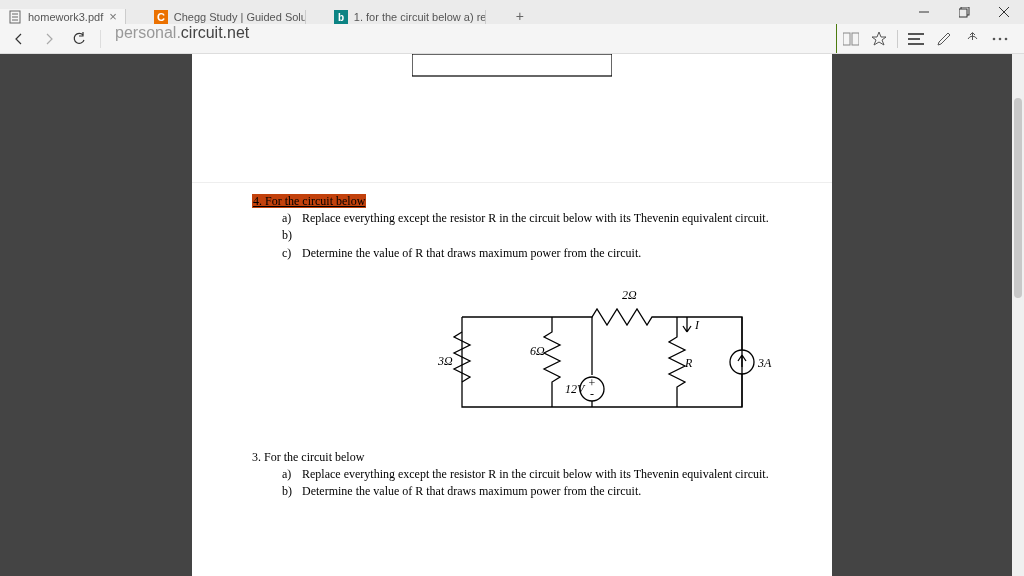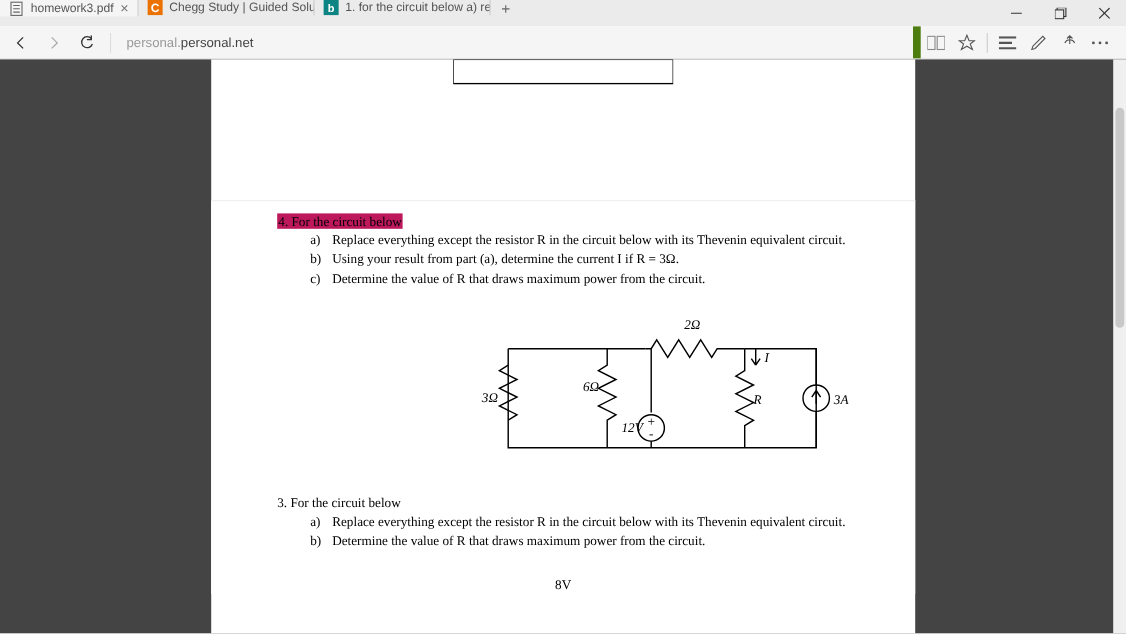--- a/index.html
+++ b/index.html
@@ -1,40 +1,40 @@
 <!DOCTYPE html>
 <html><head>
 <meta charset="utf-8">
 <style>
 * { margin: 0; padding: 0; box-sizing: border-box; }
 body { font-family: "Segoe UI", Arial, sans-serif; background: #fff; overflow: hidden; width: 1024px; height: 576px; }
 .titlebar { height: 24px; background: #ebebeb; display: flex; align-items: stretch; }
-.tabstrip { display: flex; flex: 1; align-items: flex-start; }
+.tabstrip { display: flex; flex: 1; align-items: flex-end; gap: 20px; }
 .tab { display: flex; align-items: center; padding: 0 8px; font-size: 11px; color: #555; border-right: 1px solid #ccc; max-width: 160px; white-space: nowrap; overflow: hidden; }
 .tab.active { background: #f5f5f5; }
 .tab-favicon { width: 14px; height: 14px; margin-right: 6px; display: inline-flex; align-items: center; justify-content: center; }
 .tab-close { margin-left: 6px; color: #777; font-size: 13px; }
 .newtab { width: 28px; display: flex; align-items: center; justify-content: center; font-size: 14px; color: #666; }
 .wincontrols { display: flex; }
 .winbtn { width: 40px; display: flex; align-items: center; justify-content: center; color: #333; }
 .addrbar { height: 30px; background: #f5f5f5; display: flex; align-items: center; padding: 0 4px; border-bottom: 1px solid #ddd; }
 .navbtn { width: 30px; height: 30px; display: flex; align-items: center; justify-content: center; color: #888; }
 .navbtn.avail { color: #333; }
-.urlbox { flex: 1; font-size: 12px; color: #999; padding: 0 8px; display: flex; align-items: center; height: 100%; border-right: 7px solid #4d7c0f; }
+.urlbox { flex: 1; font-size: 16px; color: #999; padding: 0 8px; display: flex; align-items: flex-start; height: 100%; border-right: 1px solid #4d7c0f; }
 .urlbox .strong { color: #444; }
 .rightctrls { display: flex; align-items: center; padding-right: 6px; }
 .rightctrls .ic { width: 28px; height: 30px; display: flex; align-items: center; justify-content: center; color: #555; font-size: 14px; }
 .divider { width: 1px; height: 18px; background: #ccc; margin: 0 4px; }
 .viewport { height: 522px; background: #444; display: flex; justify-content: center; position: relative; }
 .page { width: 640px; background: #fff; font-family: "Times New Roman", serif; color: #000; display: flex; flex-direction: column; align-items: center; }
 .fragment { height: 48px; display: flex; align-items: flex-start; justify-content: center; }
 .gap { height: 80px; }
 .paper { width: 640px; background: #fff; padding: 10px 60px 0 60px; font-size: 12px; line-height: 1.35; border-top: 1px solid #eee; }
 .block { margin-bottom: 12px; }
-.hl { background: #be185d; color: #000; padding: 0 1px; }
+.hl { background: #c2410c; color: #000; padding: 0 1px; text-decoration: underline; }
 .sub { padding-left: 30px; }
 .sub .item { display: flex; margin-top: 1px; }
 .sub .item .lbl { width: 20px; flex-shrink: 0; }
 .circuit { display: flex; justify-content: flex-end; margin: 16px 0 22px 0; }
 .scroll { position: absolute; right: 0; top: 0; bottom: 0; width: 12px; background: #f0f0f0; }
 .thumb { position: absolute; left: 2px; right: 2px; top: 44px; height: 200px; background: #c8c8c8; border-radius: 4px; }
 svg { display: block; }
 </style>
 </head>
 <body>
@@ -107,21 +107,21 @@
     </div>
   <div class="navbtn avail">
       <svg width="14" height="14">
         <path d="M11 3 A5 5 0 1 0 12 8" fill="none" stroke="#333" stroke-width="1.2"></path>
         <path d="M11 0 L11 4 L7 4" fill="none" stroke="#333" stroke-width="1.2"></path>
       </svg>
     </div>
   <div style="width:1px;height:18px;background:#ddd;margin:0 6px"></div>
   <div class="urlbox">
     <span>personal.</span>
-      <span class="strong">personal.net</span>
+      <span class="strong">circuit.net</span>
   </div>
   <div class="rightctrls">
     <div class="ic">
         <svg width="16" height="14">
           <rect x="0" y="1" width="7" height="12" fill="none" stroke="#888"></rect>
           <rect x="9" y="1" width="7" height="12" fill="none" stroke="#888"></rect>
         </svg>
       </div>
     <div class="ic">
         <svg width="16" height="16">
@@ -168,21 +168,20 @@
 
       <div class="block">
         <span class="hl">4.  For the circuit below</span>
         <div class="sub">
           <div class="item">
               <span class="lbl">a)</span>
               <span>Replace everything except the resistor R in the circuit below with its Thevenin equivalent circuit.</span>
             </div>
           <div class="item">
               <span class="lbl">b)</span>
-              <span>Using your result from part (a), determine the current I if R = 3Ω.</span>
             </div>
           <div class="item">
               <span class="lbl">c)</span>
               <span>Determine the value of R that draws maximum power from the circuit.</span>
             </div>
         </div>
       </div>
 
       <div class="circuit">
         <svg width="340" height="150" viewBox="0 0 340 150" font-family="Times New Roman, serif" font-size="12" font-style="italic">
@@ -230,22 +229,19 @@
               <span class="lbl">a)</span>
               <span>Replace everything except the resistor R in the circuit below with its Thevenin equivalent circuit.</span>
             </div>
           <div class="item">
               <span class="lbl">b)</span>
               <span>Determine the value of R that draws maximum power from the circuit.</span>
             </div>
         </div>
       </div>
 
-      <div style="text-align:center;padding-top:12px">
-        <span>8V</span>
-      </div>
 
     </div>
   </div>
   <div class="scroll">
     <div class="thumb"></div>
   </div>
 </div>
 
 </body></html>

